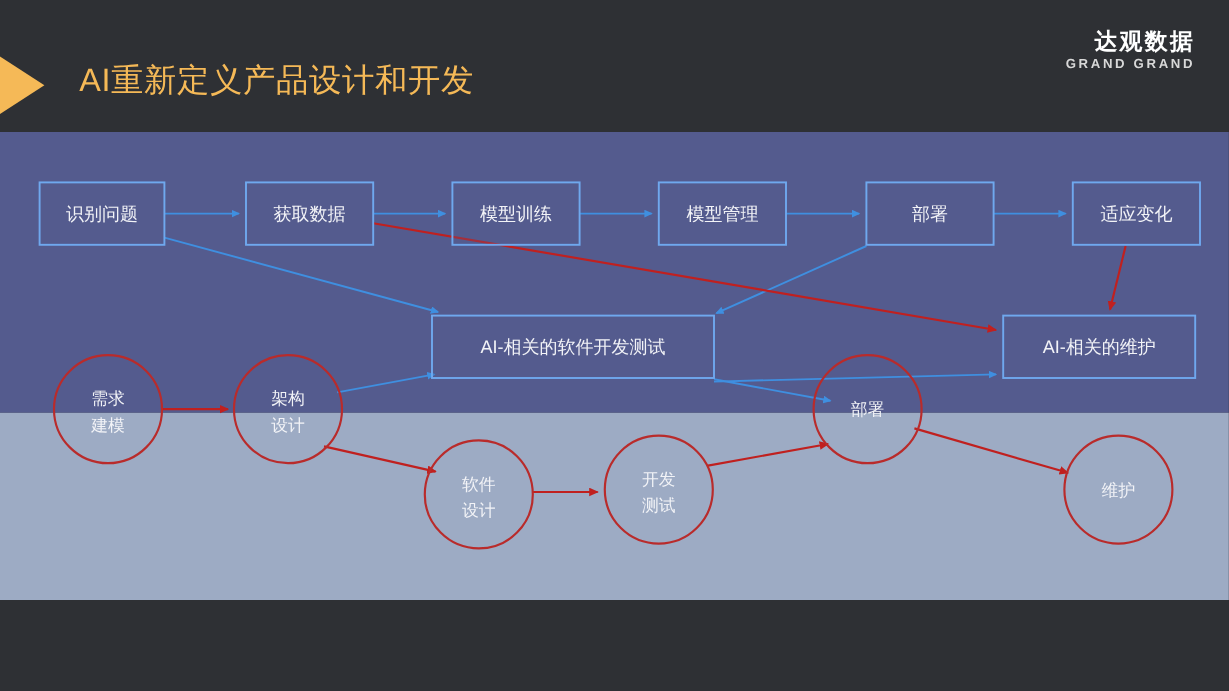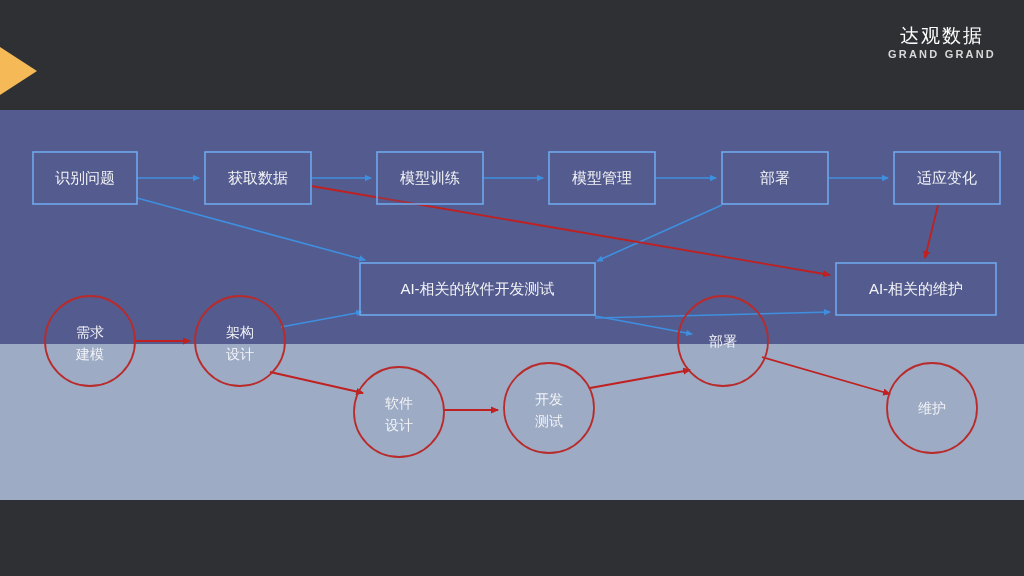--- a/index.html
+++ b/index.html
@@ -16,21 +16,21 @@
     position:absolute;left:0;top:47px;width:0;height:0;
     border-top:24px solid transparent;border-bottom:24px solid transparent;
     border-left:37px solid #f5b957;
   }
   .slide-title{
     position:absolute;left:66px;top:50px;
     font-size:27px;line-height:34px;color:#f5b957;letter-spacing:.5px;
     white-space:nowrap;
   }
   .logo{position:absolute;right:28px;top:24px;text-align:center;}
-  .logo-cn{font-size:19px;font-weight:normal;color:#ffffff;letter-spacing:2px;line-height:23px;}
+  .logo-cn{font-size:19px;font-weight:bold;color:#ffffff;letter-spacing:2px;line-height:23px;text-align:right;}
   .logo-en{font-size:11px;font-weight:bold;color:#d8d8d8;letter-spacing:2.2px;line-height:15px;}
 
   
   .band-top{position:absolute;left:0;top:110px;width:1024px;height:234px;background:#545b8e;}
   .band-bottom{position:absolute;left:0;top:344px;width:1024px;height:156px;background:#9dabc4;}
   .band-foot{position:absolute;left:0;top:500px;width:1024px;height:76px;background:#2e3034;}
 
   
   #diagram{position:absolute;left:0;top:0;width:1024px;height:576px;}
   .nodebox{fill:#545b8e;fill-opacity:.25;stroke:#6fa8ee;stroke-width:1.6;}
@@ -42,20 +42,21 @@
   .circlelabel{fill:#f2f3f7;font-family:"Liberation Sans","DejaVu Sans",sans-serif;
                font-size:14px;text-anchor:middle;}
 </style>
 </head>
 <body>
 
 <div id="slide">
 
   <div class="header">
     <div class="title-marker"></div>
+    <div class="slide-title">AI重新定义产品设计和开发</div>
     <div class="logo">
       <div class="logo-cn">达观数据</div>
       <div class="logo-en">GRAND GRAND</div>
     </div>
   </div>
 
   <div class="band-top"></div>
   <div class="band-bottom"></div>
   <div class="band-foot"></div>
 

